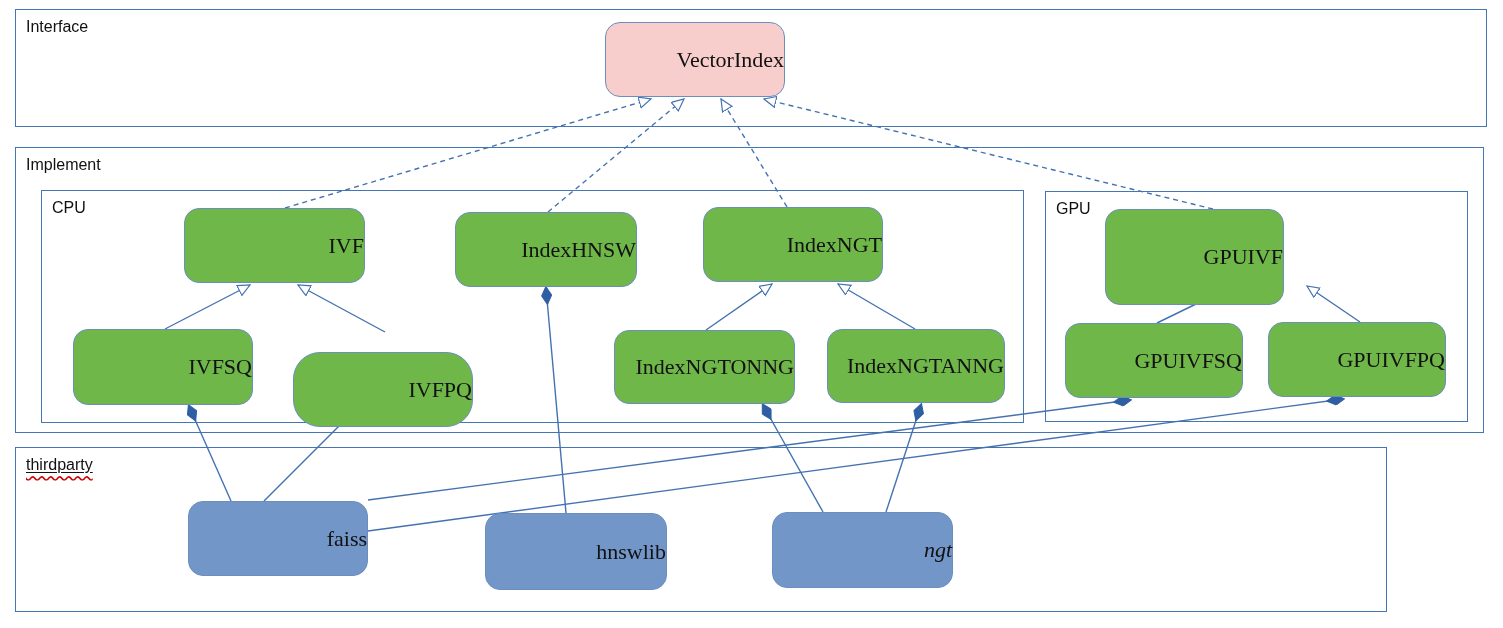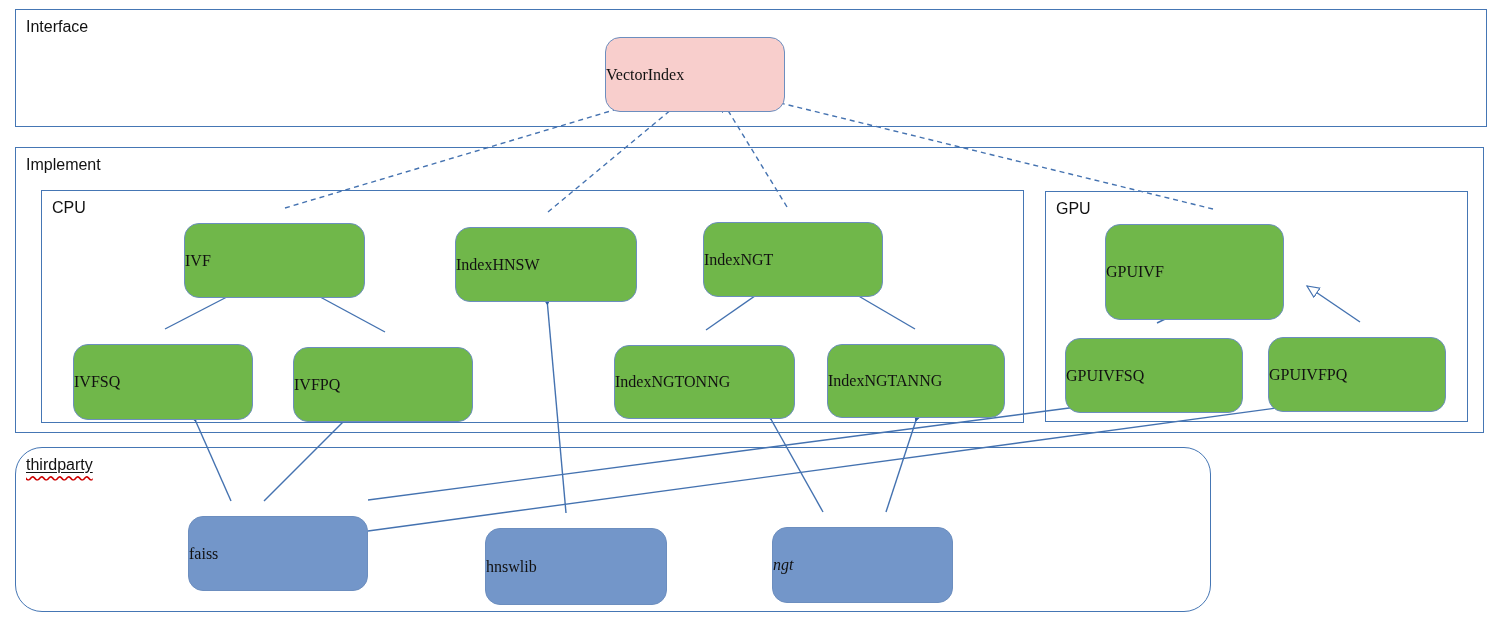--- a/index.html
+++ b/index.html
@@ -39,26 +39,25 @@
   }
   .squiggle .inner{
     text-decoration:underline solid var(--text-black);
     text-underline-offset:2px;
   }
   .node{
     position:absolute;
     border:1.6px solid var(--border-blue);
     border-radius:15px;
     box-sizing:border-box;
-    display:flex;align-items:center;justify-content:flex-start;
+    display:flex;align-items:center;justify-content:flex-end;
     font-family:"Liberation Serif", serif;
-    font-size:16px;
+    font-size:22px;
     color:var(--text-black);
     z-index:3;
-    margin-top:15px;
   }
   .node.green{background:var(--node-green);}
   .node.pink{background:var(--node-pink);}
   .node.blue{background:var(--node-blue);}
   #edges{position:absolute;left:0;top:0;z-index:2;}
   .edge{stroke:var(--line-blue);stroke-width:1.4;fill:none;}
   .edge.dashed{stroke-dasharray:5 4;}
   .tri{fill:#ffffff;stroke:var(--line-blue);stroke-width:1.2;}
   .dia{fill:var(--diamond-blue);stroke:var(--diamond-blue);}
 </style>
@@ -107,21 +106,21 @@
   </div>
 
   <div class="frame" style="left:41px;top:190px;width:983px;height:233px;">
     <div class="frame-label">CPU</div>
   </div>
 
   <div class="frame" style="left:1045px;top:191px;width:423px;height:231px;">
     <div class="frame-label">GPU</div>
   </div>
 
-  <div class="frame" style="left:15px;top:447px;width:1196px;height:165px;border-radius:27px;">
+  <div class="frame" style="left:15px;top:447px;width:1372px;height:165px;">
     <div class="frame-label squiggle"><span class="inner">thirdparty</span></div>
   </div>
 
   <div class="node pink" style="left:605px;top:22px;width:180px;height:75px;">
     <span>VectorIndex</span>
   </div>
 
   <div class="node green" style="left:184px;top:208px;width:181px;height:75px;">
     <span>IVF</span>
   </div>
@@ -135,21 +134,21 @@
   </div>
 
   <div class="node green" style="left:1105px;top:209px;width:179px;height:96px;">
     <span>GPUIVF</span>
   </div>
 
   <div class="node green" style="left:73px;top:329px;width:180px;height:76px;">
     <span>IVFSQ</span>
   </div>
 
-  <div class="node green" style="left:293px;top:332px;width:180px;height:75px;">
+  <div class="node green" style="left:293px;top:352px;width:180px;height:75px;border-radius:27px;">
     <span>IVFPQ</span>
   </div>
 
   <div class="node green" style="left:614px;top:330px;width:181px;height:74px;">
     <span>IndexNGTONNG</span>
   </div>
 
   <div class="node green" style="left:827px;top:329px;width:178px;height:74px;">
     <span>IndexNGTANNG</span>
   </div>

